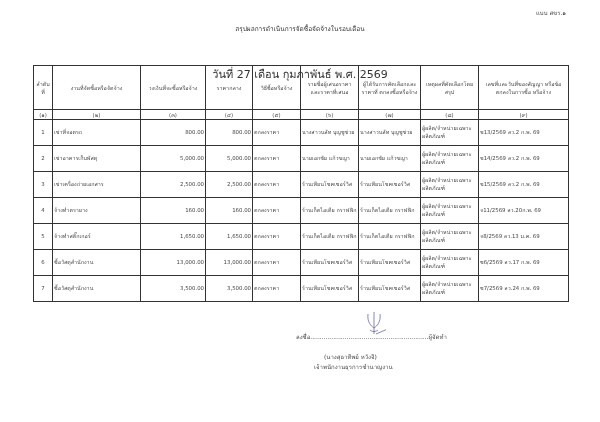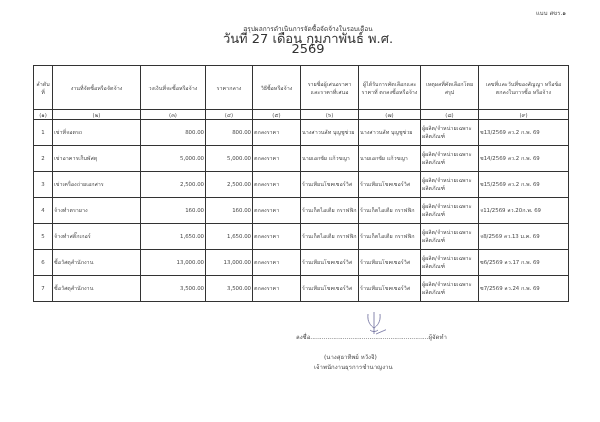--- a/index.html
+++ b/index.html
@@ -1,22 +1,22 @@
 <!DOCTYPE html>
 <html><head>
 <meta charset="utf-8">
 <style>
   html, body { margin: 0; padding: 0; }
   body {
     width: 600px; height: 422px; background: #ffffff; position: relative; overflow: hidden;
     font-family: "DejaVu Sans", "Liberation Sans", sans-serif; color: #333;
   }
   .form-code { position: absolute; left: 536px; top: 8px; font-size: 6px; color: #444; }
-  .title-block { position: absolute; left: 218px; top: 24px; width: 180px; text-align: center; font-size: 6.5px; line-height: 10px; color: #333; }
-  .title-block .line3 { font-size: 13px; }
+  .title-block { position: absolute; left: 210px; top: 24px; width: 180px; text-align: center; font-size: 6.5px; line-height: 10px; color: #333; }
+  .title-block .line3 { font-size: 11px; margin-top: 36px; }
   table.main {
     position: absolute; left: 33px; top: 65px; width: 535px;
     border-collapse: collapse; table-layout: fixed; font-size: 5.4px; color: #444;
   }
   table.main td, table.main th {
     border: 0.8px solid #333; padding: 0 1px; vertical-align: middle; font-weight: normal; overflow: hidden;
   }
   table.main thead tr.h1 th { height: 43px; text-align: center; line-height: 8px; }
   table.main thead tr.h2 td { height: 9px; text-align: center; }
   table.main tbody td { height: 25px; line-height: 7.5px; }

